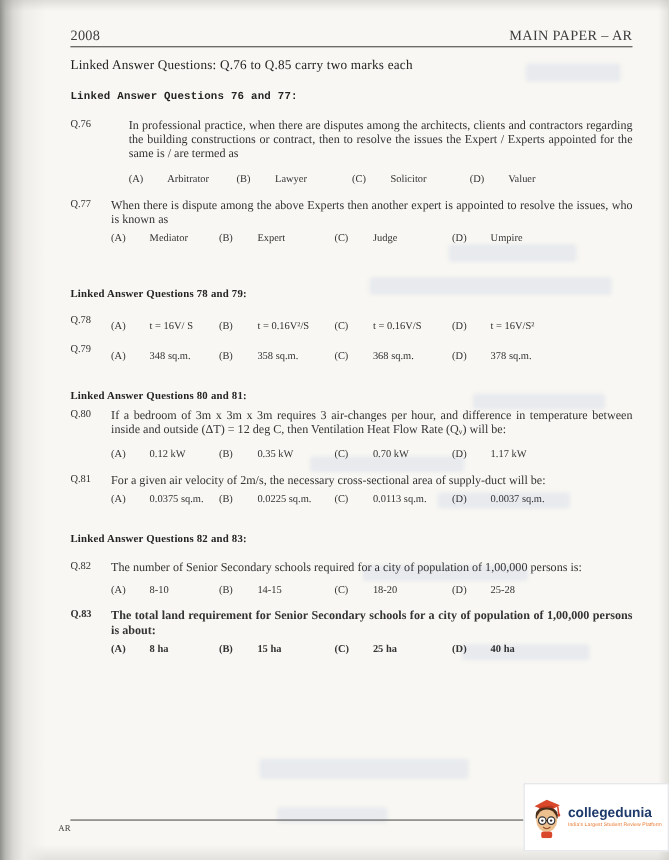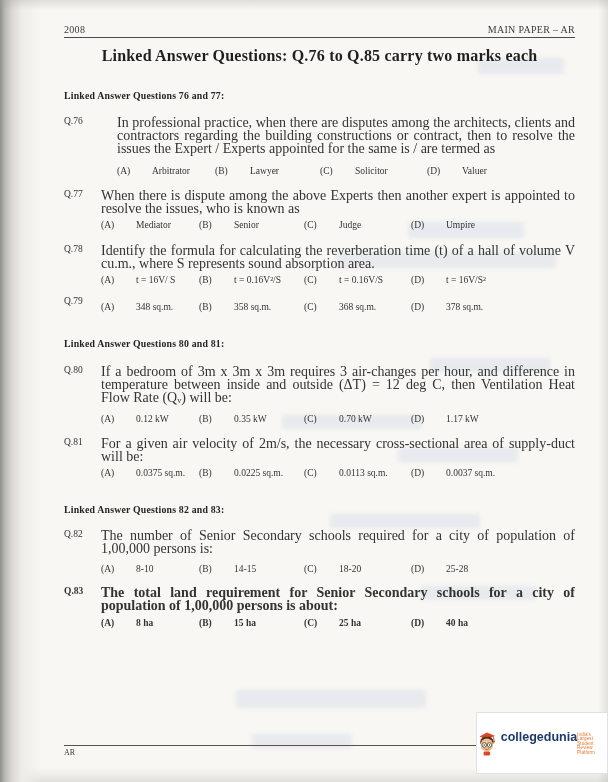--- a/index.html
+++ b/index.html
@@ -21,73 +21,73 @@
       linear-gradient(0deg, rgba(168,166,160,.28) 0, rgba(168,166,160,0) 14px),
       #f8f7f3;
   }
   
   .wm { position:absolute; background:rgba(120,150,205,.13); filter:blur(2px); border-radius:2px; }
 
   .content { position:absolute; left:64px; right:33px; top:24px; }
 
   .header-row {
     display:flex; justify-content:space-between; align-items:flex-end;
-    font-size:10px; letter-spacing:.3px; color:#3c3c3c;
+    font-size:13px; letter-spacing:.3px; color:#3c3c3c;
     border-bottom:1px solid #4a4a48; padding-bottom:2px;
   }
   .page-title {
-    margin-top:9px; text-align:center;
-    font-size:16px; font-weight:bold; color:#1f1f1f; letter-spacing:.2px;
+    margin-top:9px; text-align:left;
+    font-size:12px; font-weight:normal; color:#1f1f1f; letter-spacing:.2px;
   }
   .section-heading {
     font-size:9.8px; font-weight:bold; color:#232323; letter-spacing:.2px;
   }
-  .sh1 { margin-top:25px; }
+  .sh1 { margin-top:15px;font-family:Liberation Mono, monospace; }
   .sh2 { margin-top:40px; }
   .sh3 { margin-top:26px; }
   .sh4 { margin-top:26px; }
 
   .question { display:flex; }
   .q76 { margin-top:15px;gap:16px; }
   .q77 { margin-top:13px;font-family:Liberation Serif, serif; }
   .q78 { margin-top:14px; }
   .q79 { margin-top:11px; }
-  .q80 { margin-top:16px; }
+  .q80 { margin-top:6px; }
   .q81 { margin-top:13px; }
   .q82 { margin-top:14px; }
   .q83 { margin-top:12px;font-weight:bold; }
 
   .qnum { flex:0 0 37px; font-size:9.5px; color:#333; padding-top:0; }
   .qbody { flex:1; }
   .qtext {
-    margin:0; font-size:14px; line-height:13px; text-align:justify; color:#333;
+    margin:0; font-size:11px; line-height:13px; text-align:justify; color:#333;
   }
   .opts {
     display:grid;
     grid-template-columns:35px 63px 35px 70px 35px 72px 35px auto;
     font-size:9.5px; color:#333;
   }
   .o76 { margin-top:11px; }
   .o77 { margin-top:5px; }
   .o78 { margin-top:5px; }
   .o79 { margin-top:6px; }
   .o80 { margin-top:10px; }
   .o81 { margin-top:5px; }
   .o82 { margin-top:9px; }
   .o83 { margin-top:6px; }
 
   .footer-line { position:absolute; left:64px; top:745px; width:412px; border-top:1px solid #55534f; }
-  .footer-code { position:absolute; left:64px; top:748px; font-size:8px; color:#3c3c3c; }
+  .footer-code { position:absolute; left:53px; top:748px; font-size:8px; color:#3c3c3c; }
 
   .logo-box {
     position:absolute; right:0; bottom:8px; width:132px; height:62px;
     background:#ffffff; border:1px solid #dfe1e6;
     display:flex; align-items:center; justify-content:center; gap:4px;
   }
-  .logo-text-col { display:flex; flex-direction:row; line-height:1; }
+  .logo-text-col { display:flex; flex-direction:column; line-height:1; }
   .logo-name { font-family:"Liberation Sans", sans-serif; font-size:12.5px; font-weight:bold; }
   .logo-tagline { font-family:"Liberation Sans", sans-serif; font-size:4.6px; margin-top:2px; letter-spacing:.1px; }
 </style>
 </head>
 <body>
 
 <div class="scan-page">
 
   <div class="wm" style="left:478px;top:58px;width:86px;height:16px;"></div>
   <div class="wm" style="left:408px;top:222px;width:116px;height:16px;"></div>
@@ -129,34 +129,34 @@
     </div>
 
     <div class="question q77">
       <div class="qnum">Q.77</div>
       <div class="qbody">
         <p class="qtext">When there is dispute among the above Experts then another expert is appointed to resolve the issues, who is known as</p>
         <div class="opts o77">
           <span>(A)</span>
           <span>Mediator</span>
           <span>(B)</span>
-          <span>Senior</span>
+          <span>Expert</span>
           <span>(C)</span>
           <span>Judge</span>
           <span>(D)</span>
           <span>Umpire</span>
         </div>
       </div>
     </div>
 
+    <div class="section-heading sh2">Linked Answer Questions 78 and 79:</div>
 
     <div class="question q78">
       <div class="qnum">Q.78</div>
       <div class="qbody">
-        <p class="qtext">Identify the formula for calculating the reverberation time (t) of a hall of volume V cu.m., where S represents sound absorption area.</p>
         <div class="opts o78">
           <span>(A)</span>
           <span>t = 16V/ S</span>
           <span>(B)</span>
           <span>t = 0.16V²/S</span>
           <span>(C)</span>
           <span>t = 0.16V/S</span>
           <span>(D)</span>
           <span>t = 16V/S²</span>
         </div>

